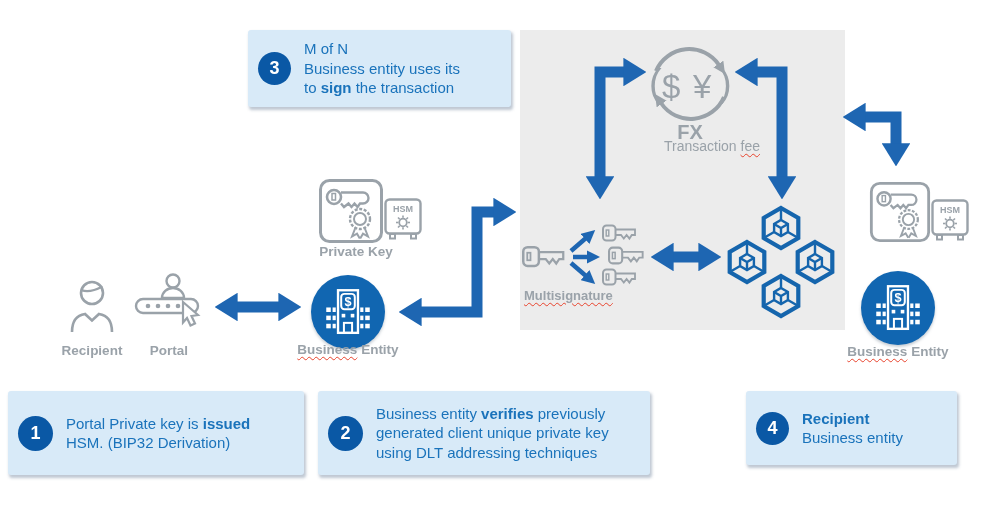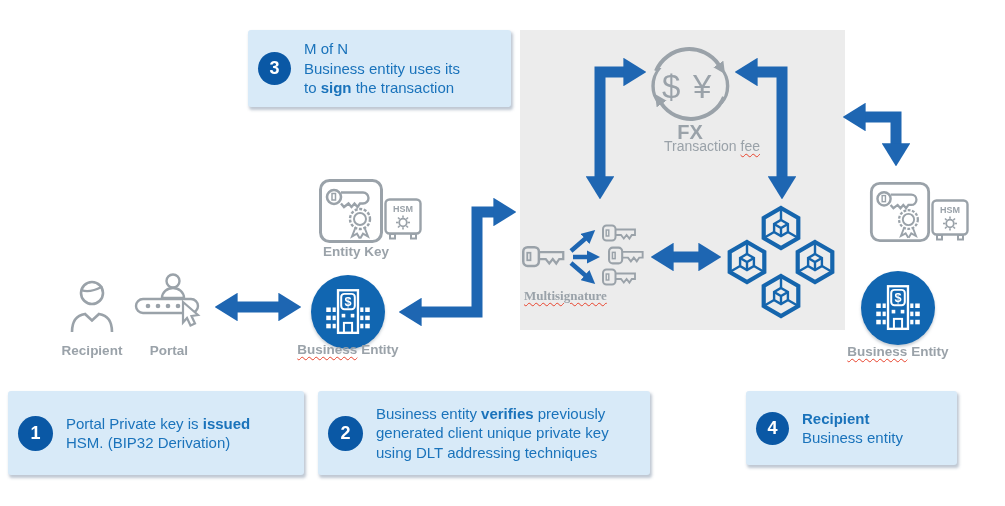--- a/index.html
+++ b/index.html
@@ -17,21 +17,21 @@
   .gmfill{fill:var(--gray-icon);}
   .gstroke{stroke:var(--gray-icon);fill:none;}
   .gfill{fill:var(--gray-icon);stroke:none;}
   .wstroke{stroke:#fff;fill:none;}
   .wfill{fill:#fff;stroke:none;}
   .bstroke{stroke:var(--node-blue);fill:none;}
   .entity-circle{position:absolute;z-index:3;width:74px;height:74px;border-radius:50%;
           background:var(--entity-blue);display:flex;align-items:center;justify-content:center;
           box-shadow:0 2px 3px rgba(90,110,130,.35);}
   .glabel{position:absolute;z-index:3;color:var(--gray-icon);font-weight:bold;font-size:13.5px;text-align:center;}
-  .glabel-left{text-align:left;font-family:Liberation Serif, serif;}
+  .glabel-left{text-align:left;}
   .callout{position:absolute;z-index:5;background:var(--callout-bg);border-radius:3px;
           display:flex;align-items:center;gap:13px;padding:6px 10px 6px 10px;box-sizing:border-box;
           box-shadow:1.5px 2.5px 3px rgba(110,130,155,.45);}
   .cnum{width:35px;height:35px;min-width:35px;border-radius:50%;background:var(--number-bg);color:#fff;
           font-weight:bold;font-size:18px;display:flex;align-items:center;justify-content:center;}
   .ctext{color:var(--callout-text);font-size:15px;line-height:19.5px;white-space:nowrap;}
   .sp-err{text-decoration-line:underline;text-decoration-style:wavy;
           text-decoration-color:var(--err-red);text-decoration-thickness:1px;text-underline-offset:2px;}
   .fxtext{fill:var(--gray-icon);font-family:"Liberation Sans",sans-serif;}
   .hsmtext{fill:var(--gray-icon);font-family:"Liberation Sans",sans-serif;font-size:9px;font-weight:bold;}
@@ -225,21 +225,21 @@
           <rect x="45.5" y="45" width="3.5" height="5"></rect>
         <rect x="25" y="34" width="4" height="4"></rect>
           <rect x="35" y="34" width="4" height="4"></rect>
       </g>
       <rect x="27.5" y="44" width="9" height="11" class="wstroke" stroke-width="2.2"></rect>
     </svg>
   </div>
 
   <div class="glabel" style="left:52px;top:343px;width:80px"><span>Recipient</span></div>
   <div class="glabel" style="left:133px;top:343px;width:72px"><span>Portal</span></div>
-  <div class="glabel" style="left:306px;top:244px;width:100px"><span>Entity Key</span></div>
+  <div class="glabel" style="left:306px;top:244px;width:100px"><span>Private Key</span></div>
   <div class="glabel" style="left:288px;top:342px;width:120px"><span class="sp-err">Business</span><span> Entity</span></div>
   <div class="glabel glabel-left" style="left:524px;top:288px;width:120px;font-size:13px"><span class="sp-err">Multisignature</span></div>
   <div class="glabel" style="left:650px;top:121px;width:80px;font-size:20px"><span>FX</span></div>
   <div class="glabel" style="left:647px;top:138px;width:130px;font-weight:normal;font-size:14px"><span>Transaction </span><span class="sp-err">fee</span></div>
   <div class="glabel" style="left:838px;top:344px;width:120px"><span class="sp-err">Business</span><span> Entity</span></div>
 
   <div class="callout" style="left:248px;top:30px;width:263px;height:77px">
     <div class="cnum" style="width:33px;height:33px;min-width:33px">3</div>
     <div class="ctext">
       <div><span>M of N</span></div>

